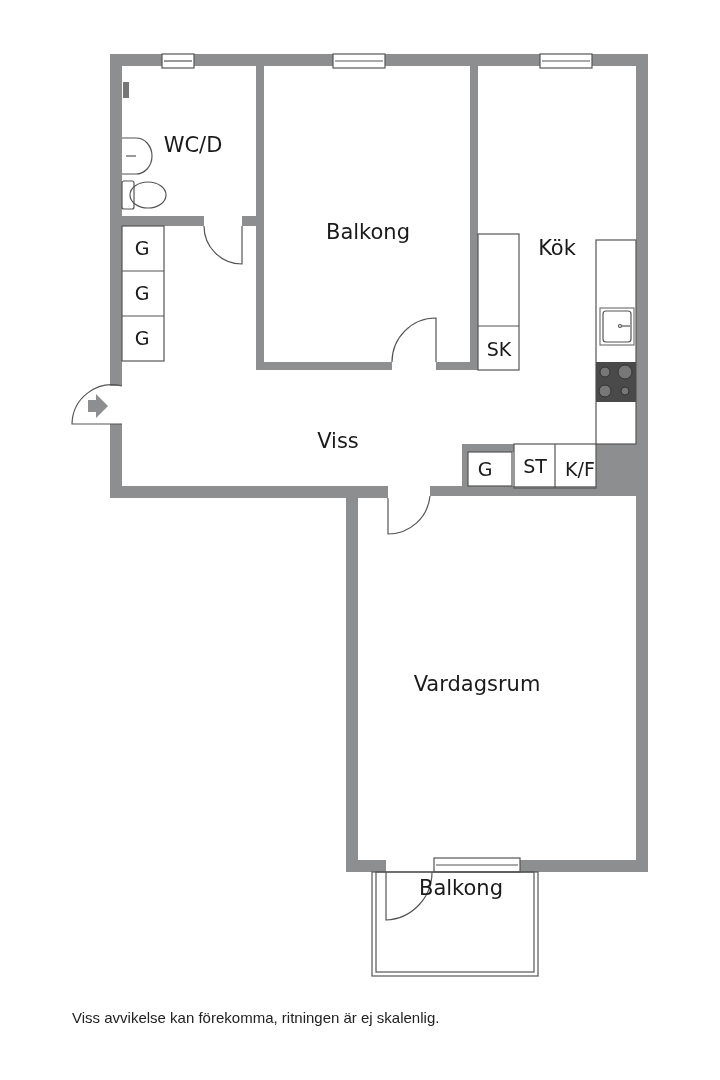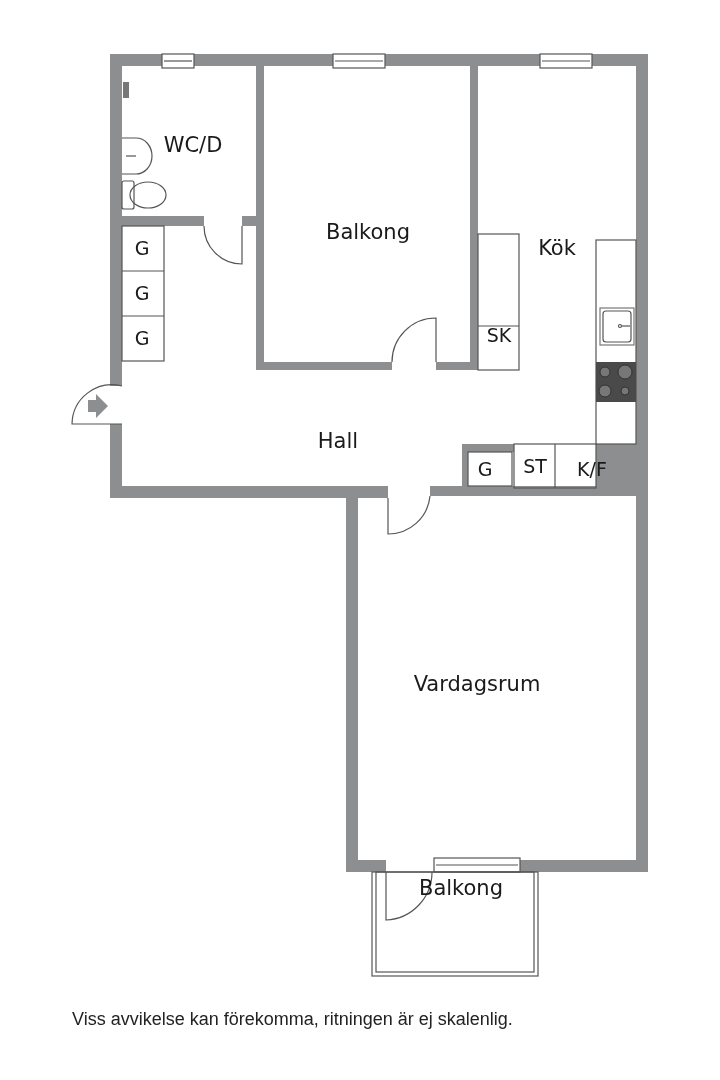--- a/index.html
+++ b/index.html
@@ -1,20 +1,20 @@
 <!DOCTYPE html>
 <html><head>
 <meta charset="utf-8">
 <style>
   html,body{margin:0;padding:0;background:#fff;}
   body{width:720px;height:1080px;position:relative;overflow:hidden;font-family:"DejaVu Sans","Liberation Sans",sans-serif;}
   svg.plan{position:absolute;left:0;top:0;}
   .lbl{position:absolute;color:#1a1a1a;font-size:21px;white-space:nowrap;transform:translate(-50%,-50%);}
   .sm{font-size:19px;}
-  .note{position:absolute;left:72px;top:1009px;font-size:18px;color:#222;font-family:"Liberation Sans",sans-serif;}
+  .note{position:absolute;left:72px;top:1009px;font-size:15px;color:#222;font-family:"Liberation Sans",sans-serif;}
 </style>
 </head>
 <body>
 
 <svg class="plan" width="720" height="1080" viewBox="0 0 720 1080">
   <g fill="#8c8e8f">
 
     <rect x="110" y="54" width="538" height="12"></rect>
 
     <rect x="110" y="54" width="12" height="332"></rect>
@@ -96,25 +96,25 @@
   </g>
 
   <polygon points="88,400 96,400 96,394 108,406 96,418 96,412 88,412" fill="#8c8e8f"></polygon>
 
   <rect x="123" y="82" width="6" height="16" fill="#777"></rect>
 </svg>
 
 <div class="lbl" style="left:193px;top:145px">WC/D</div>
 <div class="lbl" style="left:368px;top:232px">Balkong</div>
 <div class="lbl" style="left:557px;top:248px">Kök</div>
-<div class="lbl" style="left:338px;top:441px">Hall</div>
+<div class="lbl" style="left:338px;top:441px">Viss</div>
 <div class="lbl" style="left:477px;top:684px">Vardagsrum</div>
 <div class="lbl" style="left:461px;top:888px">Balkong</div>
 
 <div class="lbl sm" style="left:142px;top:248px">G</div>
 <div class="lbl sm" style="left:142px;top:293px">G</div>
 <div class="lbl sm" style="left:142px;top:338px">G</div>
-<div class="lbl sm" style="left:499px;top:335px">SK</div>
+<div class="lbl sm" style="left:499px;top:349px">SK</div>
 <div class="lbl sm" style="left:485px;top:469px">G</div>
 <div class="lbl sm" style="left:535px;top:466px">ST</div>
-<div class="lbl sm" style="left:592px;top:469px">K/F</div>
+<div class="lbl sm" style="left:580px;top:469px">K/F</div>
 
 <div class="note">Viss avvikelse kan förekomma, ritningen är ej skalenlig.</div>
 
 </body></html>

